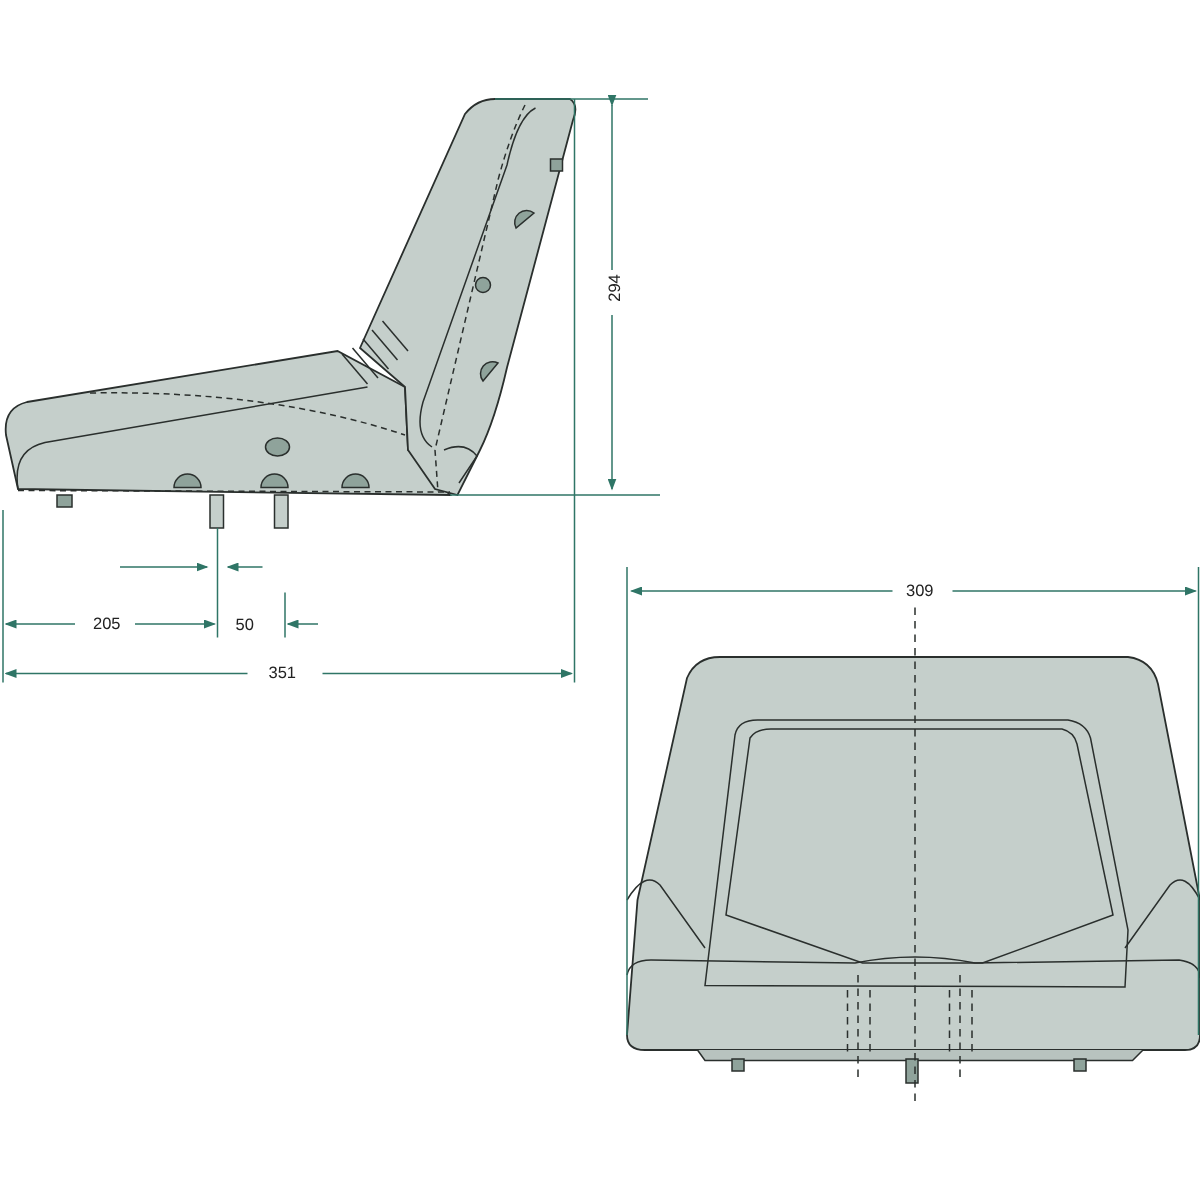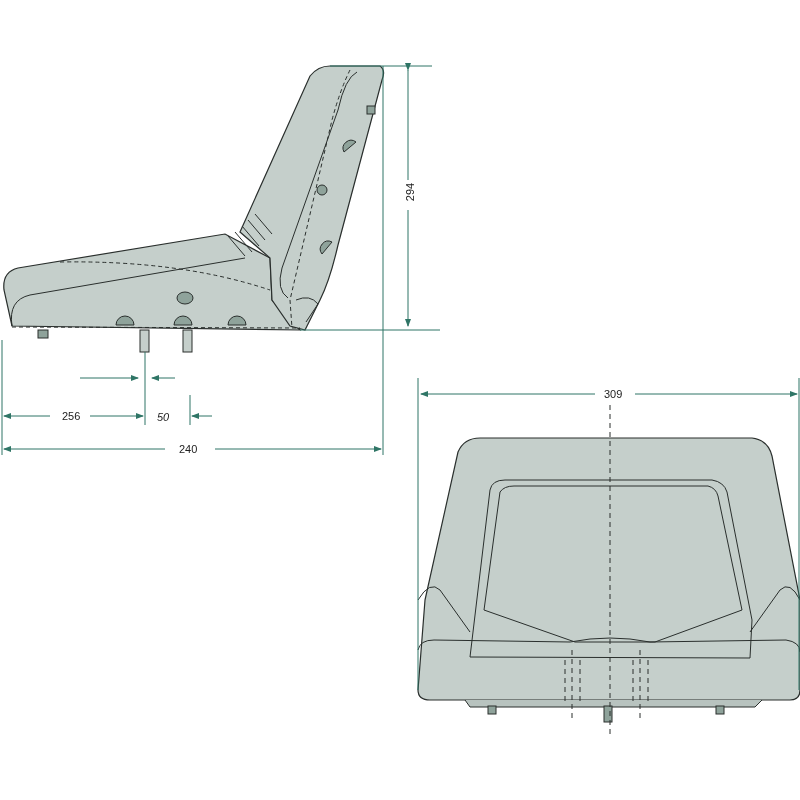--- a/index.html
+++ b/index.html
@@ -101,16 +101,16 @@
 
   <g stroke="#2f7566" stroke-width="1" fill="none">
     <line x1="418" y1="378" x2="418" y2="690"></line>
     <line x1="799" y1="378" x2="799" y2="690"></line>
     <line x1="595" y1="394" x2="421" y2="394" marker-end="url(#arr)"></line>
     <line x1="635" y1="394" x2="797" y2="394" marker-end="url(#arr)"></line>
   </g>
 </svg>
 
 <div class="dim-label vert" style="left:398px;top:186px;">294</div>
-<div class="dim-label" style="left:176px;top:443px;">240</div>
-<div class="dim-label" style="left:59px;top:410px;">256</div>
-<div class="dim-label" style="left:154px;top:411px;font-style:italic;">50</div>
+<div class="dim-label" style="left:176px;top:443px;">351</div>
+<div class="dim-label" style="left:59px;top:410px;">205</div>
+<div class="dim-label" style="left:154px;top:411px;">50</div>
 <div class="dim-label" style="left:601px;top:388px;">309</div>
 
 </body></html>

